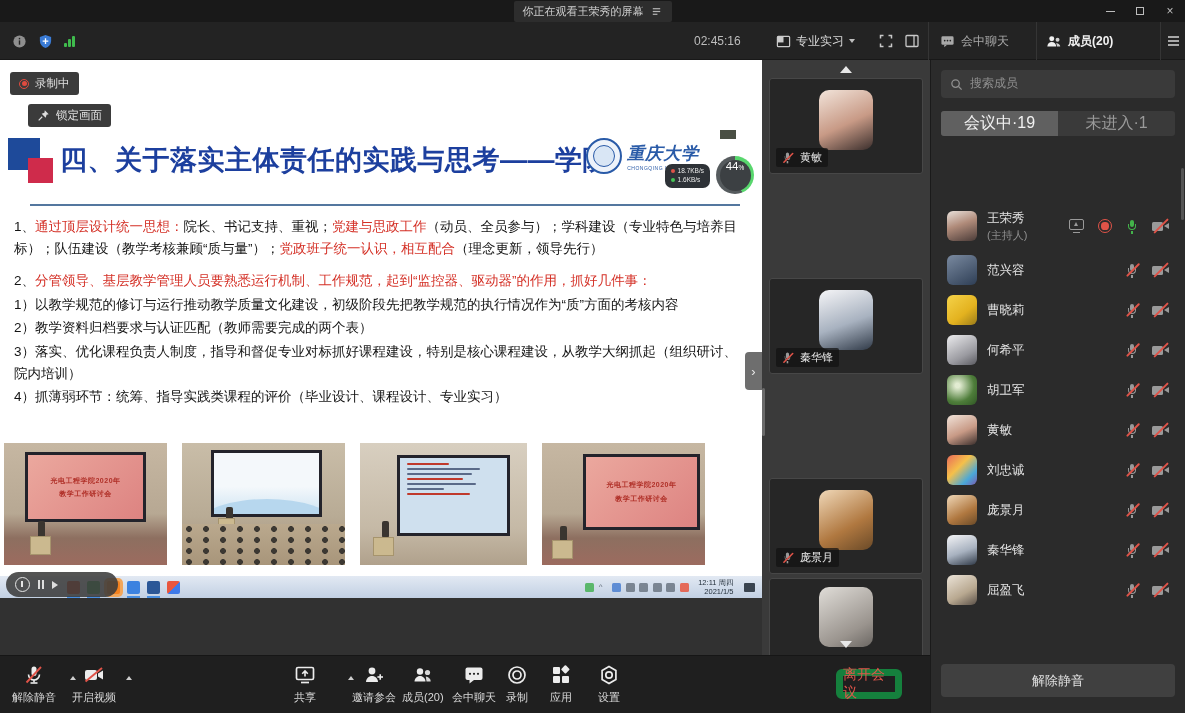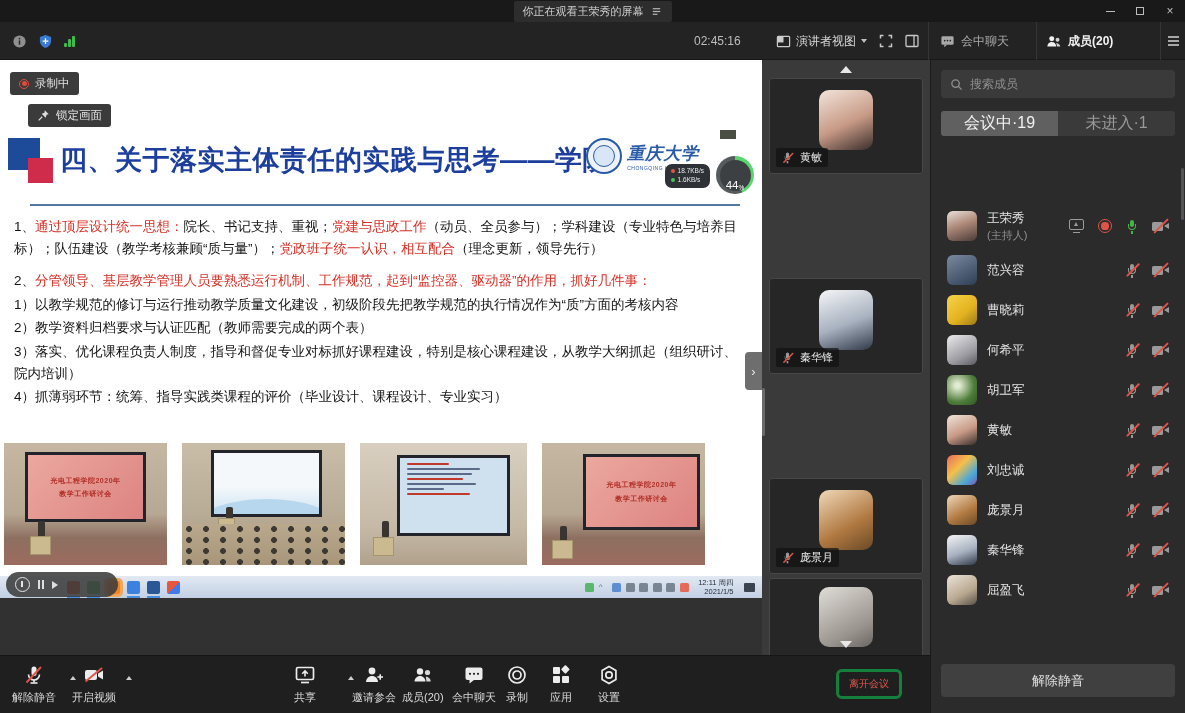--- a/index.html
+++ b/index.html
@@ -53,21 +53,21 @@
   .emblem::after{content:'';position:absolute;inset:5px;border:1.5px solid #2a5ba8;border-radius:50%;background:#d9e6f5}
   .logotxt .cn{font-size:17px;font-weight:bold;font-style:italic;color:#2a5ba8;letter-spacing:1px}
   .logotxt .en{font-size:5px;color:#2a5ba8;letter-spacing:.5px}
   .netpill{position:absolute;right:52px;top:104px;background:#2e3237;border-radius:7px;padding:3px 6px;line-height:1.35;z-index:5}
   .netpill .row{display:flex;align-items:center;gap:3px;font-size:6.5px;color:#e8e8e8}
   .netpill .d1{width:4px;height:4px;border-radius:50%;background:#e05348}
   .netpill .d2{width:4px;height:4px;border-radius:50%;background:#45c455}
   .gauge{position:absolute;right:8px;top:96px;width:38px;height:38px;border-radius:50%;z-index:6;
     background:conic-gradient(#58d66d 0 44%,#565b5e 44% 100%);display:flex;align-items:center;justify-content:center}
   .gauge .inner{width:31px;height:31px;border-radius:50%;background:#3c4043;color:#fff;display:flex;
-    align-items:flex-end;justify-content:center;font-size:11.5px}
+    align-items:flex-start;justify-content:center;font-size:11.5px}
   .gauge .unit{font-size:6.5px;margin-top:4px}
   .gtab{position:absolute;right:26px;top:70px;width:16px;height:9px;background:#4a4f44;z-index:4}
 
   .hline{position:absolute;top:144px;left:30px;right:22px;height:2px;background:#54779f}
   .slide-body{position:absolute;top:156px;left:14px;right:14px;font-size:13.5px;line-height:1.6;color:#141414}
   .slide-body p{margin-bottom:2px}
   .slide-body .gap{height:9px}
   .red{color:#d43026}
 
   .photos{position:absolute;top:383px;left:4px;right:4px;height:122px;display:flex;gap:15px}
@@ -118,21 +118,21 @@
   .scroll-tri-dn{position:absolute;top:581px;left:50%;transform:translateX(-50%);width:0;height:0;
     border-left:6px solid transparent;border-right:6px solid transparent;border-top:7px solid #e8e8e8;z-index:5}
   .tile{position:absolute;left:7px;width:154px;height:96px;background:#262626;border:1px solid #474747;border-radius:3px}
   .tavatar{width:54px;height:60px;border-radius:10px;margin:11px auto 0;display:block}
   .tlabel{position:absolute;left:6px;bottom:6px;display:flex;align-items:center;gap:4px;
     background:rgba(18,18,18,.72);padding:2px 6px;border-radius:2px;color:#ececec;font-size:11px}
 
   
   .rpanel{position:absolute;top:60px;left:930px;width:255px;height:653px;background:#2b2b2b;border-left:1px solid #1a1a1a}
   .search{margin:10px 10px 0;height:28px;background:#3a3a3a;border-radius:4px;display:flex;align-items:center;gap:7px;padding:0 9px}
-  .search input{flex:1;background:transparent;border:none;outline:none;color:#d0d0d0;font-size:12px;font-family:Liberation Serif, serif}
+  .search input{flex:1;background:transparent;border:none;outline:none;color:#d0d0d0;font-size:12px;font-family:Liberation Mono, monospace}
   .search input::placeholder{color:#8f8f8f}
   .segmented{margin:13px 10px 0;height:25px;display:flex;background:#3a3a3a;border-radius:3px;overflow:hidden}
   .seg{flex:1;display:flex;align-items:center;justify-content:center;font-size:16px;color:#9a9a9a}
   .seg.active{background:#606060;color:#f2f2f2}
   .mlist{position:absolute;top:142px;left:0;right:0;bottom:58px;overflow:hidden}
   .mrow{display:flex;align-items:center;height:40px;padding:0 16px;gap:10px}
   .mrow.host{height:48px}
   .mavatar{width:30px;height:30px;border-radius:6px;flex:none;position:relative}
   .mname{font-size:12.5px;color:#e3e3e3;white-space:nowrap}
   .mrole{font-size:11px;color:#8f8f8f;margin-top:1px}
@@ -178,22 +178,22 @@
   .g-qu{background:linear-gradient(150deg,#ece4d8,#b8a890 60%,#5a5048)}
   .g-tang{background:radial-gradient(circle at 40% 45%,#9ec86a,#5a8f3c 70%,#3c6428)}
   .g-zhang{background:linear-gradient(150deg,#e8d8d0 18%,#a82830 60%,#701820)}
   .g-anon{background:linear-gradient(150deg,#e0ddd8,#9a948e 70%,#6a6662)}
 
   
   .bottombar{position:absolute;top:655px;left:0;width:930px;height:58px;background:#1f1f1f;border-top:1px solid #161616}
   .bb-item{position:absolute;top:8px;display:flex;flex-direction:column;align-items:center;gap:4px;color:#d9d9d9;font-size:11px}
   .bb-ic{height:22px;display:flex;align-items:center;justify-content:center}
   .bb-caret{position:absolute;top:20px}
-  .leave{position:absolute;left:836px;top:13px;width:66px;height:30px;border:3px solid #15803d;border-radius:6px;
-    color:#e0564b;font-size:10px;display:flex;align-items:center;justify-content:center;background:transparent}
+  .leave{position:absolute;left:836px;top:13px;width:66px;height:30px;border:7px solid #15803d;border-radius:6px;
+    color:#e0564b;font-size:14px;display:flex;align-items:center;justify-content:center;background:transparent}
 </style>
 </head>
 <body>
 
 <div class="app">
 
   <div class="titlebar">
     <div class="title-pill">
       <span>你正在观看王荣秀的屏幕</span>
       <svg class="menu-mini" width="13" height="13" viewBox="0 0 14 14" fill="none" stroke="#b5b5b5" stroke-width="1.3">
@@ -229,21 +229,21 @@
           <i style="height:8px"></i>
           <i style="height:11.5px"></i>
         </span>
     </div>
     <div class="timer">02:45:16</div>
     <div class="viewsel">
       <svg width="15" height="15" viewBox="0 0 16 16">
           <rect x="1.5" y="2.5" width="13" height="11" rx="1" fill="none" stroke="#cccccc" stroke-width="1.3"></rect>
           <rect x="1.5" y="2.5" width="6.5" height="6.5" fill="#cccccc"></rect>
         </svg>
-      <span>演讲者视图</span>
+      <span>专业实习</span>
       <span class="caret-dn"></span>
     </div>
     <div class="tbtn" style="left:878px">
       <svg width="16" height="16" viewBox="0 0 16 16" fill="none" stroke="#c8c8c8" stroke-width="1.5">
           <path d="M2.5 5.5V2.5h3M13.5 5.5v-3h-3M2.5 10.5v3h3M13.5 10.5v3h-3"></path>
         </svg>
     </div>
     <div class="tbtn" style="left:904px">
       <svg width="16" height="16" viewBox="0 0 16 16" fill="none" stroke="#c8c8c8" stroke-width="1.3">
           <rect x="2" y="2.5" width="12" height="11" rx="1"></rect>

